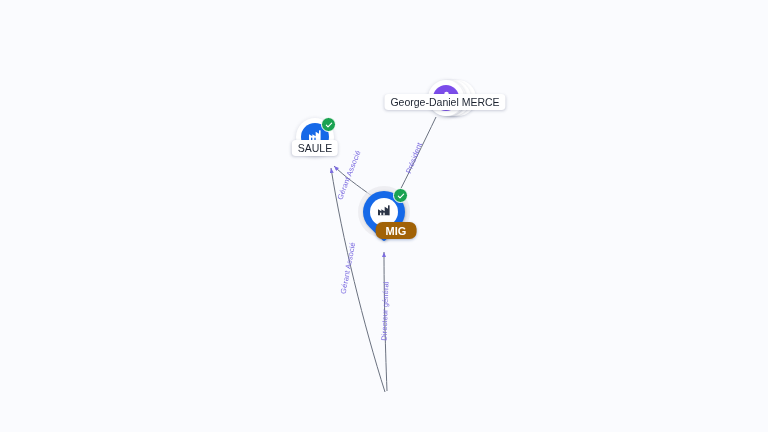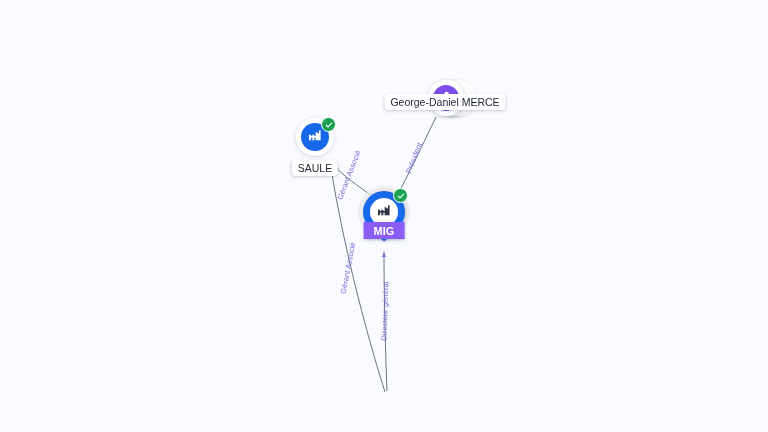--- a/index.html
+++ b/index.html
@@ -160,27 +160,28 @@
     white-space: nowrap;
     background: #ffffff;
     border-radius: 4px;
     padding: 2px 6px;
     font-size: 10.5px;
     color: #1c2330;
     box-shadow: 0 1px 3px rgba(30,40,80,.22);
     z-index: 5;
   }
   .node-label.primary {
-    background: #8b5cf6;
+    background: #a16207;
     color: #ffffff;
     font-weight: bold;
     font-size: 11px;
     padding: 2.5px 10px;
-    border-radius: 0;
+    border-radius: 7px;
     box-shadow: 0 1px 3px rgba(20,60,140,.35);
+    margin-left: 12px;
   }
 
   
   .edge-label {
     position: absolute;
     font-size: 7.5px;
     color: #7c6ce0;
     white-space: nowrap;
     transform-origin: center center;
     letter-spacing: .1px;
@@ -226,21 +227,21 @@
             <rect x="11" y="16" width="2" height="4" fill="#1669e8"></rect>
           </svg>
         </span>
       </div>
     </div>
     <div class="verify-badge" style="right:-2px; top:-1px;">
       <svg width="8" height="8" viewBox="0 0 24 24" fill="none" xmlns="http://www.w3.org/2000/svg">
         <path d="M4 12.5l5 5L20 6.5" stroke="#ffffff" stroke-width="3.4" stroke-linecap="round" stroke-linejoin="round"></path>
       </svg>
     </div>
-    <div class="node-label" style="top:42px;">SAULE</div>
+    <div class="node-label" style="top:22px;">SAULE</div>
   </div>
 
   <div class="node" style="left:384px; top:212px;">
     <div class="pin-halo"></div>
     <div class="pin-shape">
       <div class="pin-inner">
         <span>
           <svg width="16" height="16" viewBox="0 0 24 24" fill="none" xmlns="http://www.w3.org/2000/svg">
             <path d="M3 20V11l5 3V11l5 3V7l5 3v10H3z" fill="#2b3445"></path>
             <rect x="18" y="5" width="2.4" height="15" fill="#2b3445"></rect>

